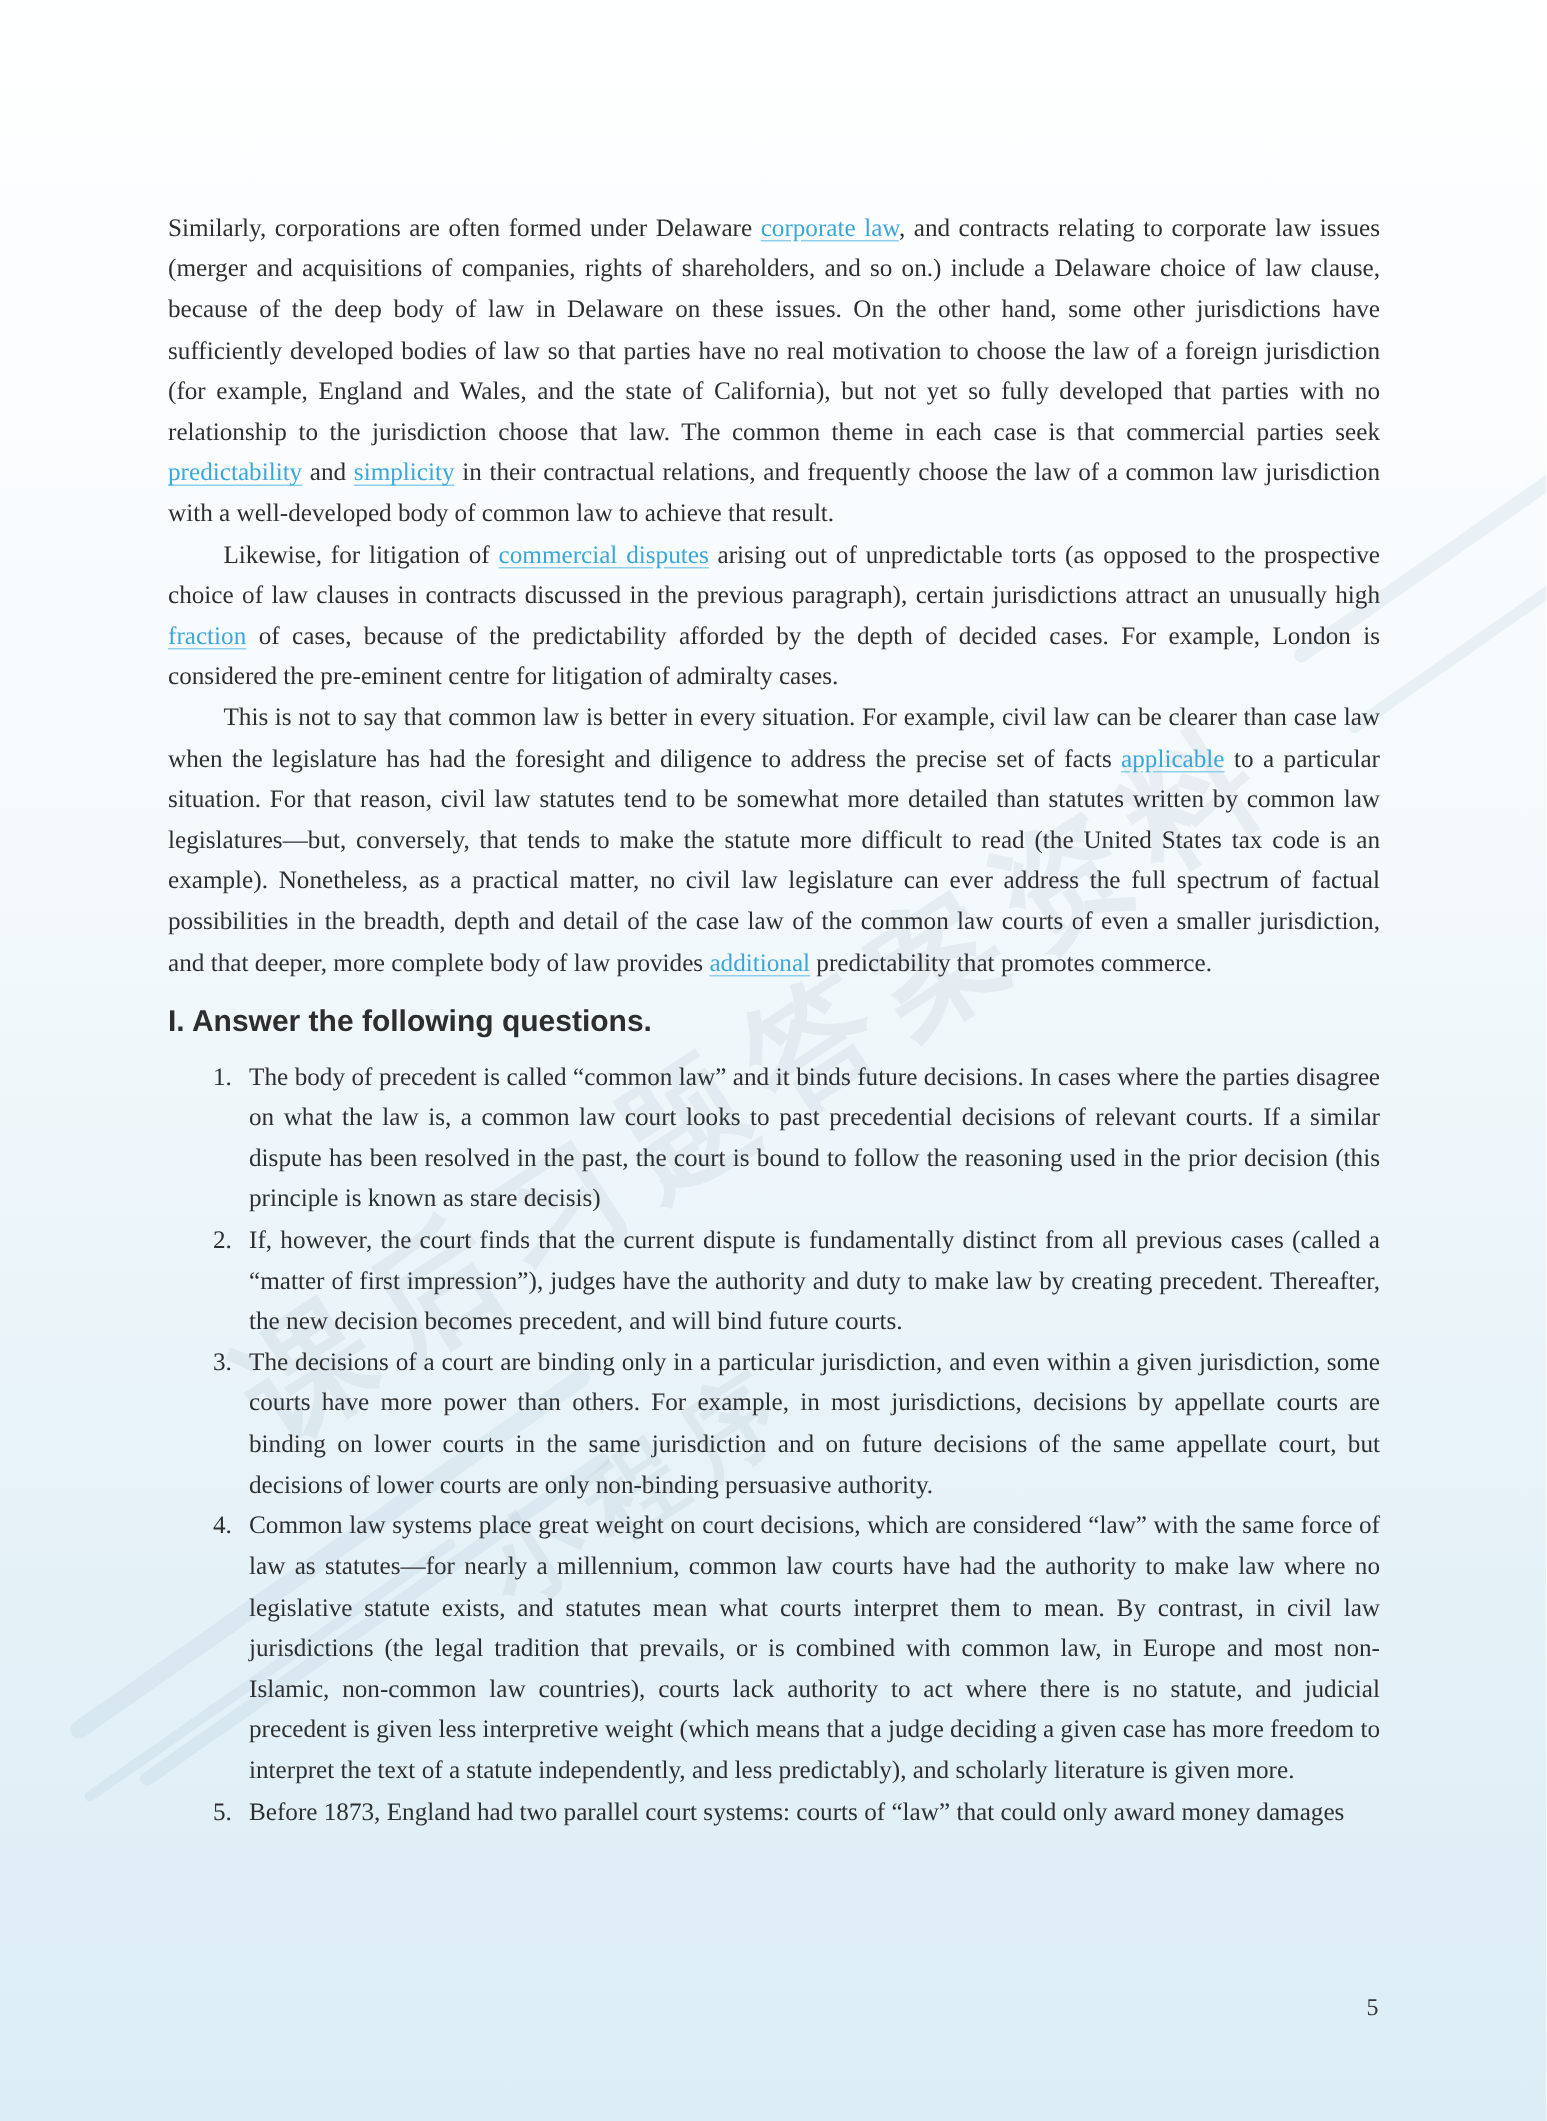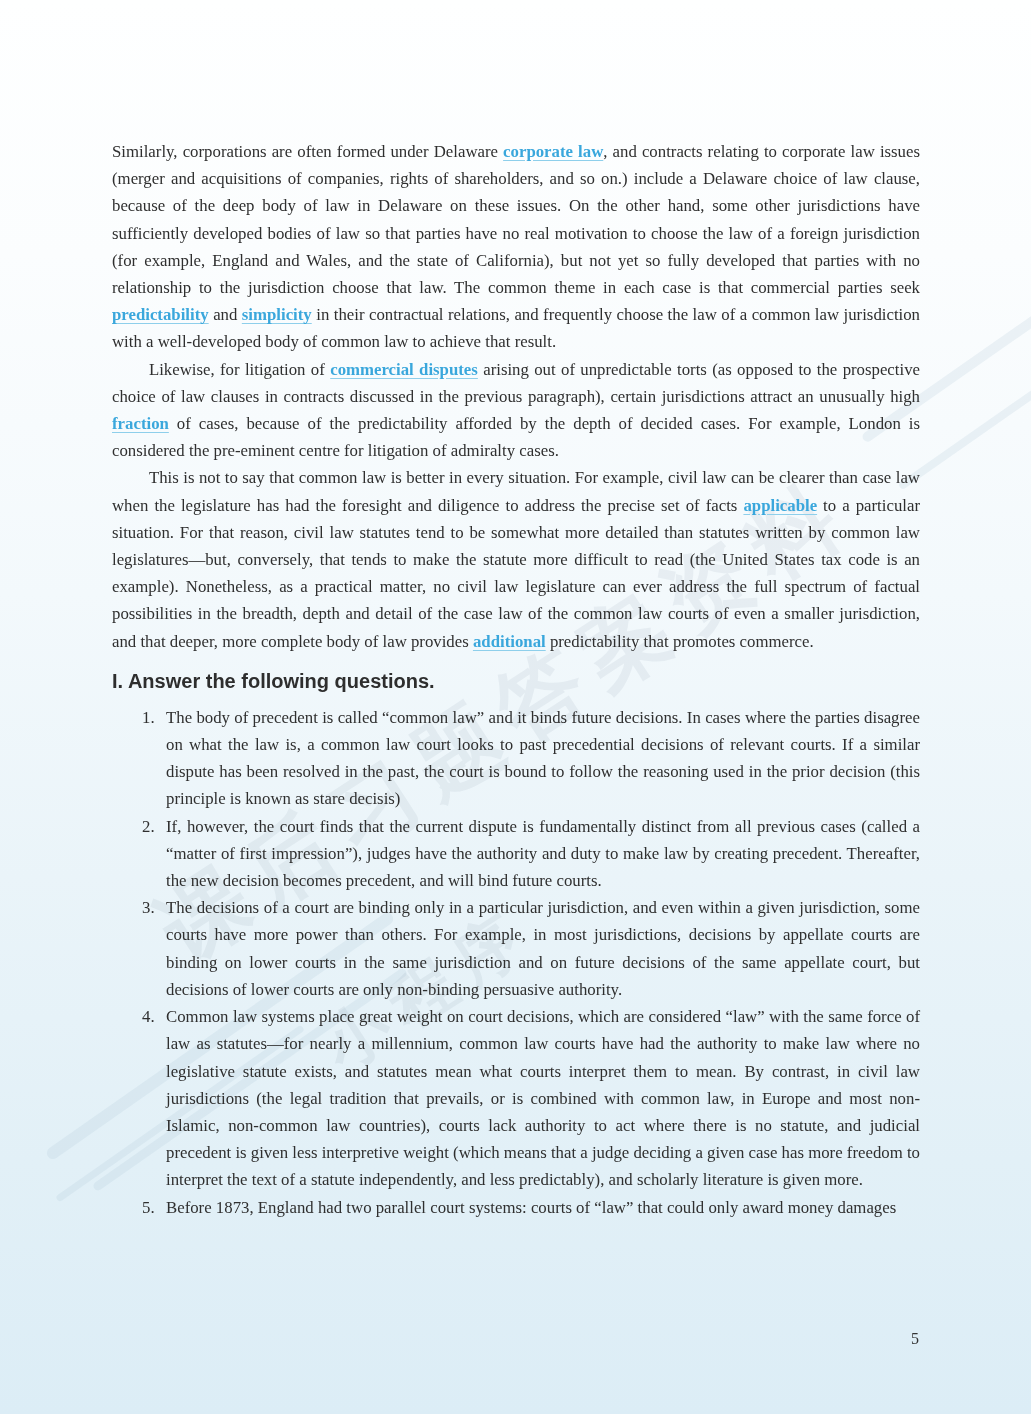--- a/index.html
+++ b/index.html
@@ -24,21 +24,21 @@
     color:#3d3d3d; letter-spacing:3px;
   }
   .bars { display:flex; gap:5px; margin-left:14px; margin-right:8px; }
   .bar { width:7px; height:18px; background:#bfe3f2; }
 
   .content { position:absolute; left:112px; width:808px; top:138px; }
   p.body { margin:0; text-align:justify; font-size:16.8px; line-height:27.2px; }
   p.indented { text-indent:2.2em; }
   .link {
     color:#3aa7dc; text-decoration:underline; text-decoration-color:#8ecfeb;
-    text-underline-offset:3px; cursor:pointer;font-weight:bold;
+    text-underline-offset:3px; cursor:pointer;
   }
 
   .part-heading {
     margin-top:26px; font-family:"Liberation Sans", sans-serif; font-weight:bold;
     font-size:19.5px; color:#1b9cd8;
   }
   .part-heading .gap { display:inline-block; width:20px; }
   .sub-heading {
     margin-top:15px; font-family:"Liberation Sans", sans-serif; font-weight:bold;
     font-size:20px; color:#2e2e2e;

